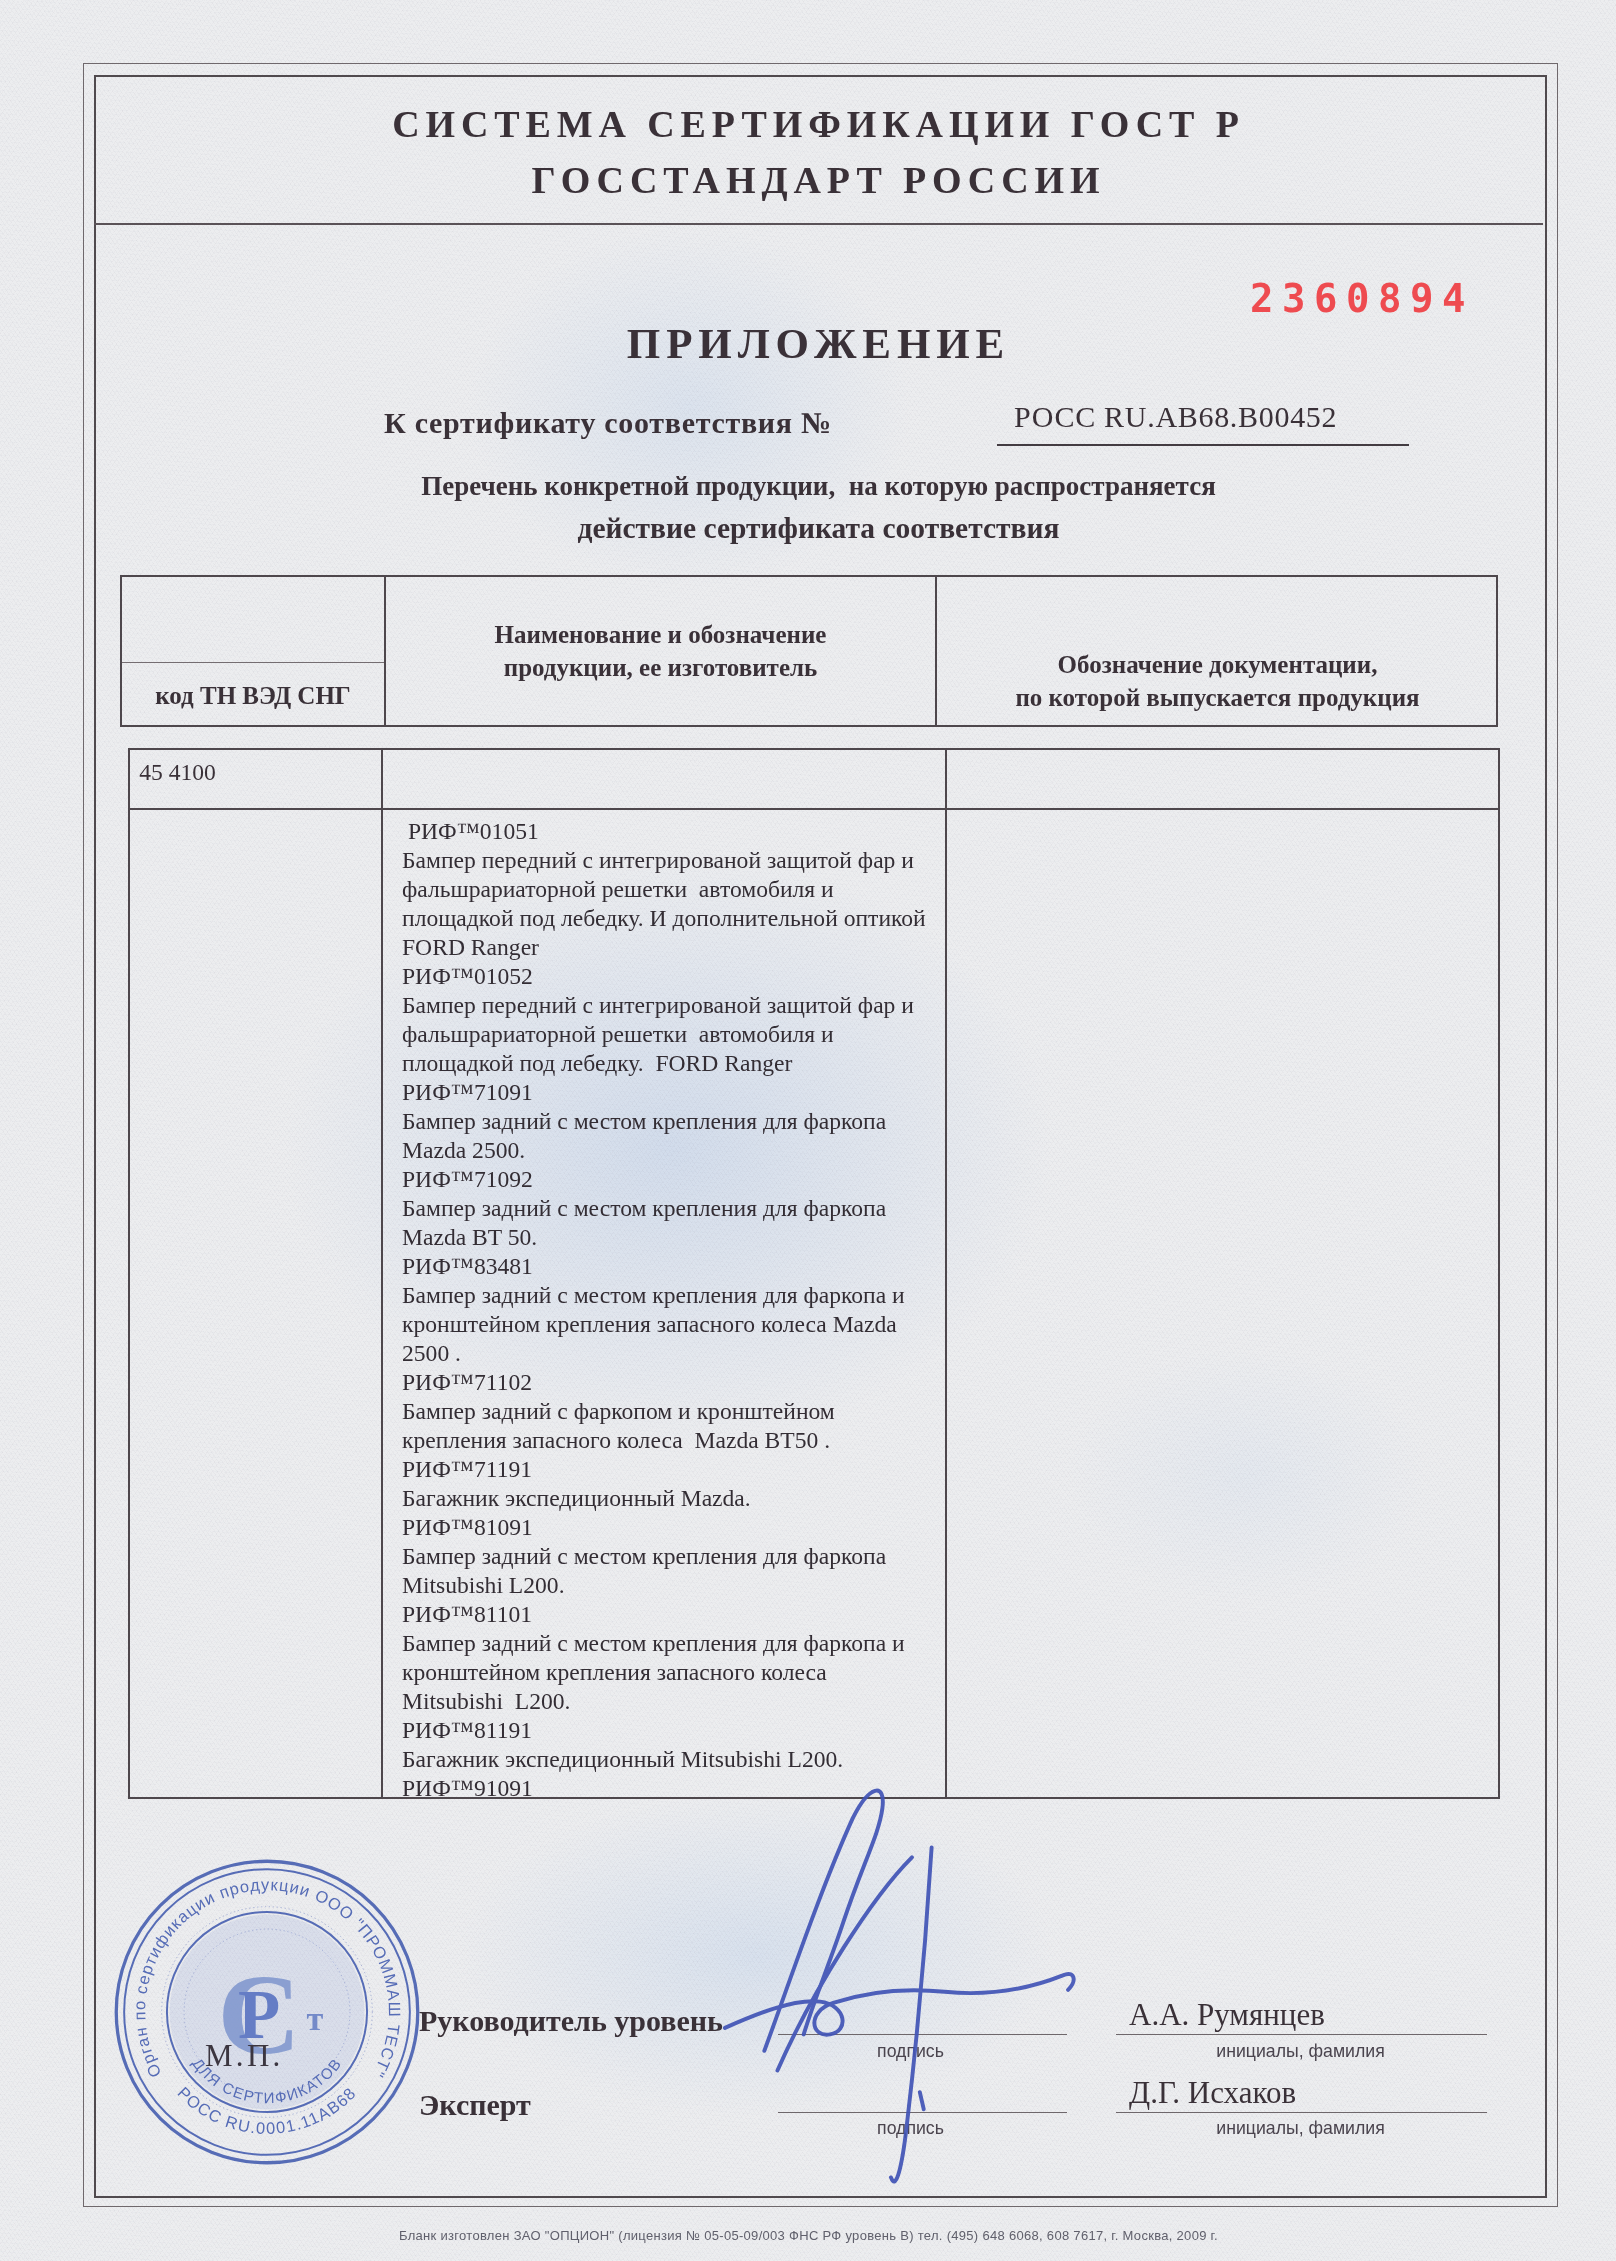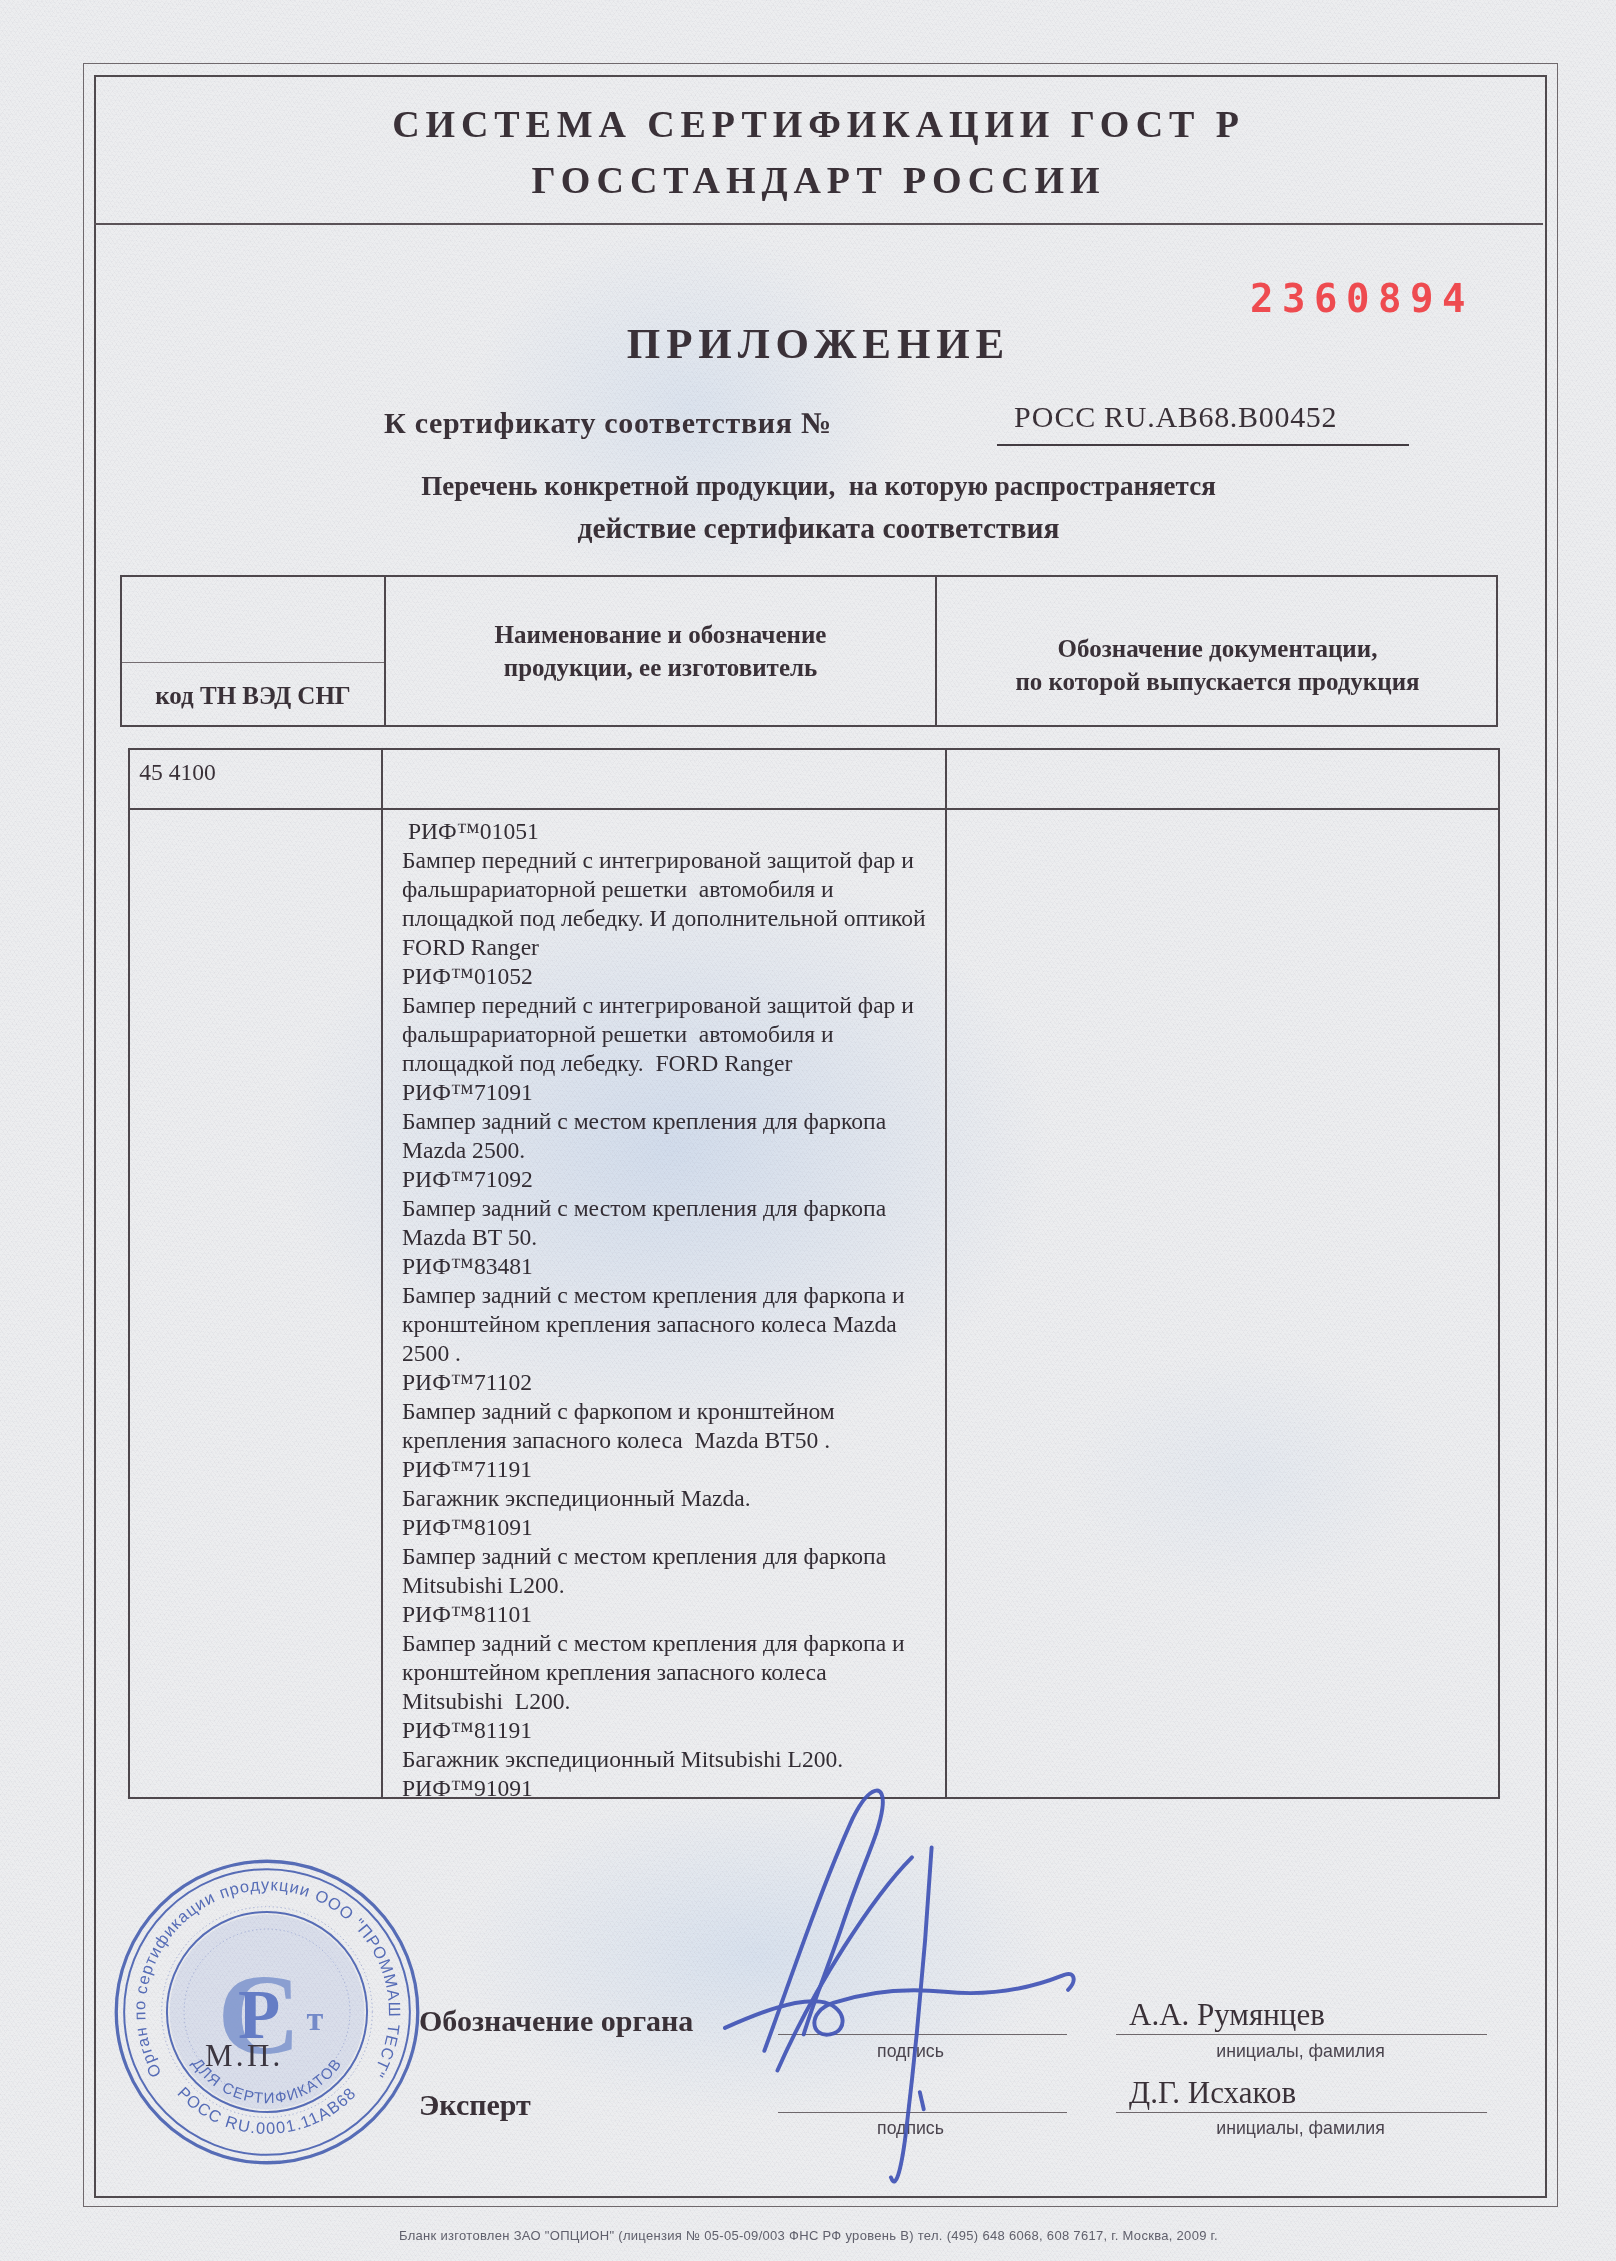--- a/index.html
+++ b/index.html
@@ -45,21 +45,21 @@
   
   .thead{left:120px;top:575px;width:1378px;height:152px;border:2px solid #4e474c;box-sizing:border-box;}
   .thead .vdiv1{left:262px;top:0;width:2px;height:148px;background:#4e474c;}
   .thead .vdiv2{left:813px;top:0;width:2px;height:148px;background:#4e474c;}
   .thead .hdiv{left:0;top:85px;width:262px;height:1.3px;background:#746d71;}
   .cell{display:flex;align-items:center;justify-content:center;text-align:center;
         font-size:25px;font-weight:bold;line-height:33px;box-sizing:border-box;}
   .c1a{left:0;top:0;width:262px;height:85px;}
   .c1b{left:0;top:87px;width:262px;height:62px;}
   .c2{left:264px;top:0;width:549px;height:148px;flex-direction:column;}
-  .c3{left:815px;top:0;width:561px;height:176px;flex-direction:column;}
+  .c3{left:815px;top:16px;width:561px;height:176px;flex-direction:column;}
   
   .tbody{left:128px;top:748px;width:1372px;height:1051px;border:2px solid #4e474c;box-sizing:border-box;}
   .tbody .v1{left:251px;top:0;width:2px;height:1047px;background:#4e474c;}
   .tbody .v2{left:815px;top:0;width:2px;height:1047px;background:#4e474c;}
   .tbody .h1{left:0;top:58px;width:1368px;height:2px;background:#4e474c;}
   .okp-code{left:9.2px;top:9.2px;font-size:23.6px;}
   .product-lines{left:255px;top:67px;width:558px;padding-left:17px;box-sizing:border-box;}
   .pl{font-size:23.6px;line-height:29px;white-space:pre;color:#332d34;}
   
   .stamp{left:109px;top:1854px;width:316px;height:316px;opacity:.92;}
@@ -191,21 +191,21 @@
     </text>
     <text font-size="23" letter-spacing="2" fill="#4a62b2">
       <textPath href="#arcBottomInner" startOffset="50%" text-anchor="middle">ДЛЯ СЕРТИФИКАТОВ</textPath>
     </text>
     <text class="mark" x="228" y="302" font-size="175" font-weight="bold" fill="#8399cf" text-anchor="middle">С</text>
     <text class="mark" x="196" y="280" font-size="105" font-weight="bold" fill="#5a74c2">Р</text>
     <text class="mark" x="300" y="268" font-size="52" font-weight="bold" fill="#6a82c6">т</text>
   </svg>
   <div class="abs mp">М.П.</div>
 
-  <div class="abs head-label">Обозначение органа</div>
+  <div class="abs head-label">Руководитель уровень</div>
   <div class="abs expert-label">Эксперт</div>
 
   <div class="abs sigline sig1"></div>
   <div class="abs sigline sig2"></div>
   <div class="abs sigline nameline1"></div>
   <div class="abs sigline nameline2"></div>
 
   <div class="abs caption cap-sig1">подпись</div>
   <div class="abs caption cap-sig2">подпись</div>
   <div class="abs caption cap-name1">инициалы, фамилия</div>

